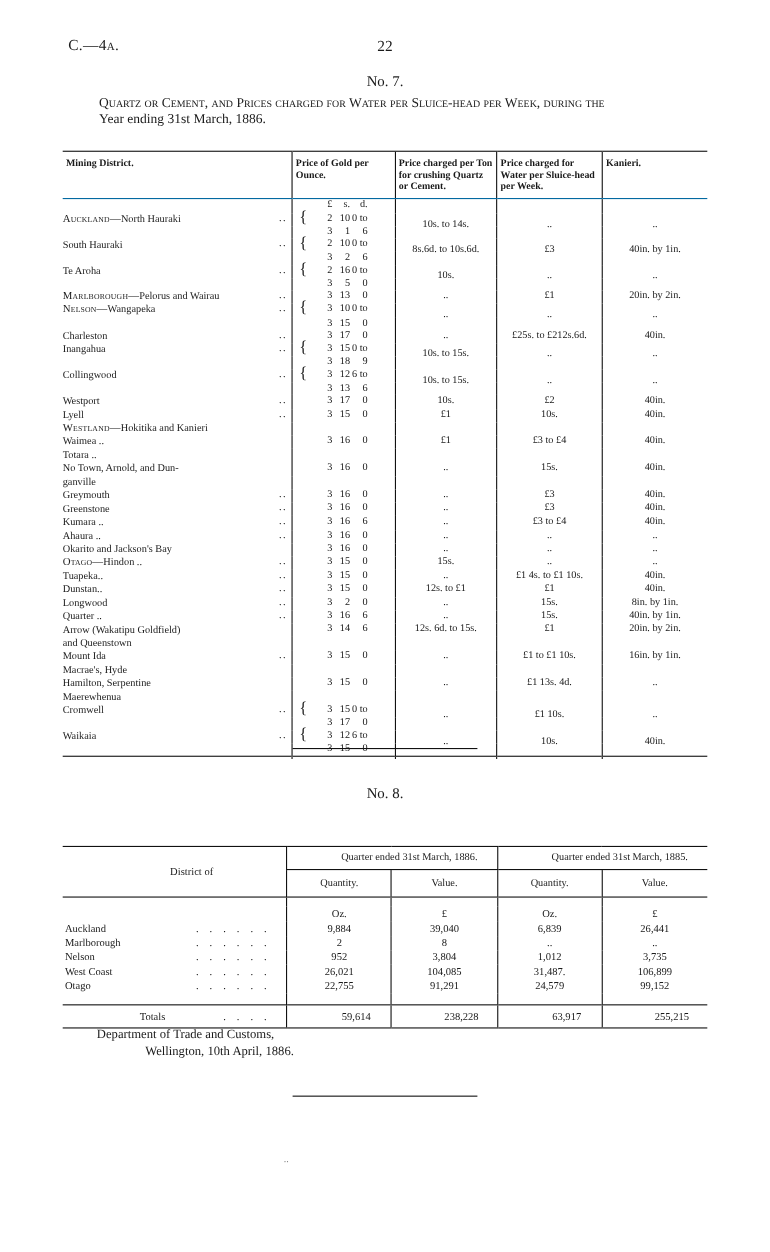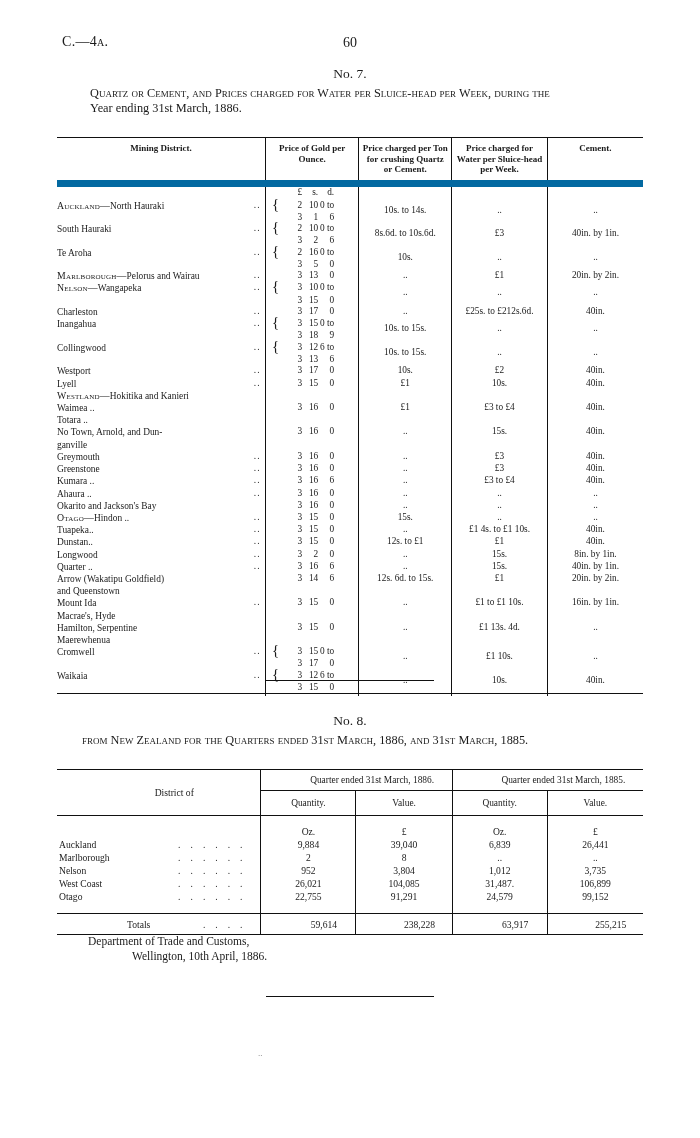--- a/index.html
+++ b/index.html
@@ -76,25 +76,25 @@
   #table7 {
     position: absolute;
     left: 57px;
     top: 137px;
     width: 586px;
   }
   #table7 .vline {
     border-left: 1px solid #111;
   }
   #table7 .hd {
-    text-align: center;
+    text-align: left;
     font-size: 9px;
     line-height: 10.5px;
     padding: 5px 3px 5px 3px;
-    border-bottom: 7px solid #0369a1;
+    border-bottom: 1px solid #0369a1;
     border-top: 1px solid #111;
   }
   #table7 .hd.first { border-left: none; }
   .c-dist   { width: 210px; }
   .c-price  { width: 92px; }
   .c-ton    { width: 92px; }
   .c-water  { width: 96px; }
   .c-rem    { width: 96px; }
 
   .rowcell { padding: 0 2px; }
@@ -174,40 +174,40 @@
     line-height: 15px;
   }
 </style>
 </head>
 <body>
 
 <div class="page">
 
   <div class="pg-head">
     <span class="sig sc">C.—4a.</span>
-    <span class="num">60</span>
+    <span class="num">22</span>
   </div>
 
   <div style="position:absolute; left:0; top:66px; width:700px;">
     <div class="sect-no">No. 7.</div>
   </div>
 
   <div style="position:absolute; left:62px; top:86px; width:580px;">
     <div class="sect-caption sc" style="padding-left:28px;">Quartz or Cement, and Prices charged for Water per Sluice-head per Week, during the</div>
     <div class="sect-caption" style="padding-left:28px;">Year ending 31st March, 1886.</div>
   </div>
 
   <table id="table7" class="tbl">
     <thead>
       <tr>
         <th class="hd first c-dist">Mining District.</th>
         <th class="hd vline c-price">Price of Gold per Ounce.</th>
         <th class="hd vline c-ton">Price charged per Ton for crushing Quartz or Cement.</th>
         <th class="hd vline c-water">Price charged for Water per Sluice-head per Week.</th>
-        <th class="hd vline c-rem">Cement.</th>
+        <th class="hd vline c-rem">Kanieri.</th>
       </tr>
     </thead>
     <tbody id="t7body">
         <tr>
           <td class="dist" style="height:13px;"></td>
           <td class="vline price" style="height:13px;"><span class="pcols"><span class="p1">£</span><span class="p2">s.</span><span class="p3">d.</span></span></td>
           <td class="vline"></td>
           <td class="vline"></td>
           <td class="vline"></td>
         </tr>
@@ -484,21 +484,20 @@
       </tbody>
   </table>
 
   <div class="rule" style="left:266px; top:680px; width:168px;"></div>
 
   <div style="position:absolute; left:0; top:713px; width:700px;">
     <div class="sect-no">No. 8.</div>
   </div>
 
   <div style="position:absolute; left:62px; top:733px; width:585px;">
-    <div class="sect-caption sc" style="padding-left:20px;">from New Zealand for the Quarters ended 31st March, 1886, and 31st March, 1885.</div>
   </div>
 
   <table id="table8">
     <thead>
       <tr>
         <td rowspan="2" style="width:206px; height:44px; text-align:center;" class="bt">District of</td>
         <td colspan="2" class="bl bt bb hdr" style="width:190px; height:20px;">Quarter ended 31st March, 1886.</td>
         <td colspan="2" class="bl bt bb hdr" style="width:190px;">Quarter ended 31st March, 1885.</td>
       </tr>
       <tr>

